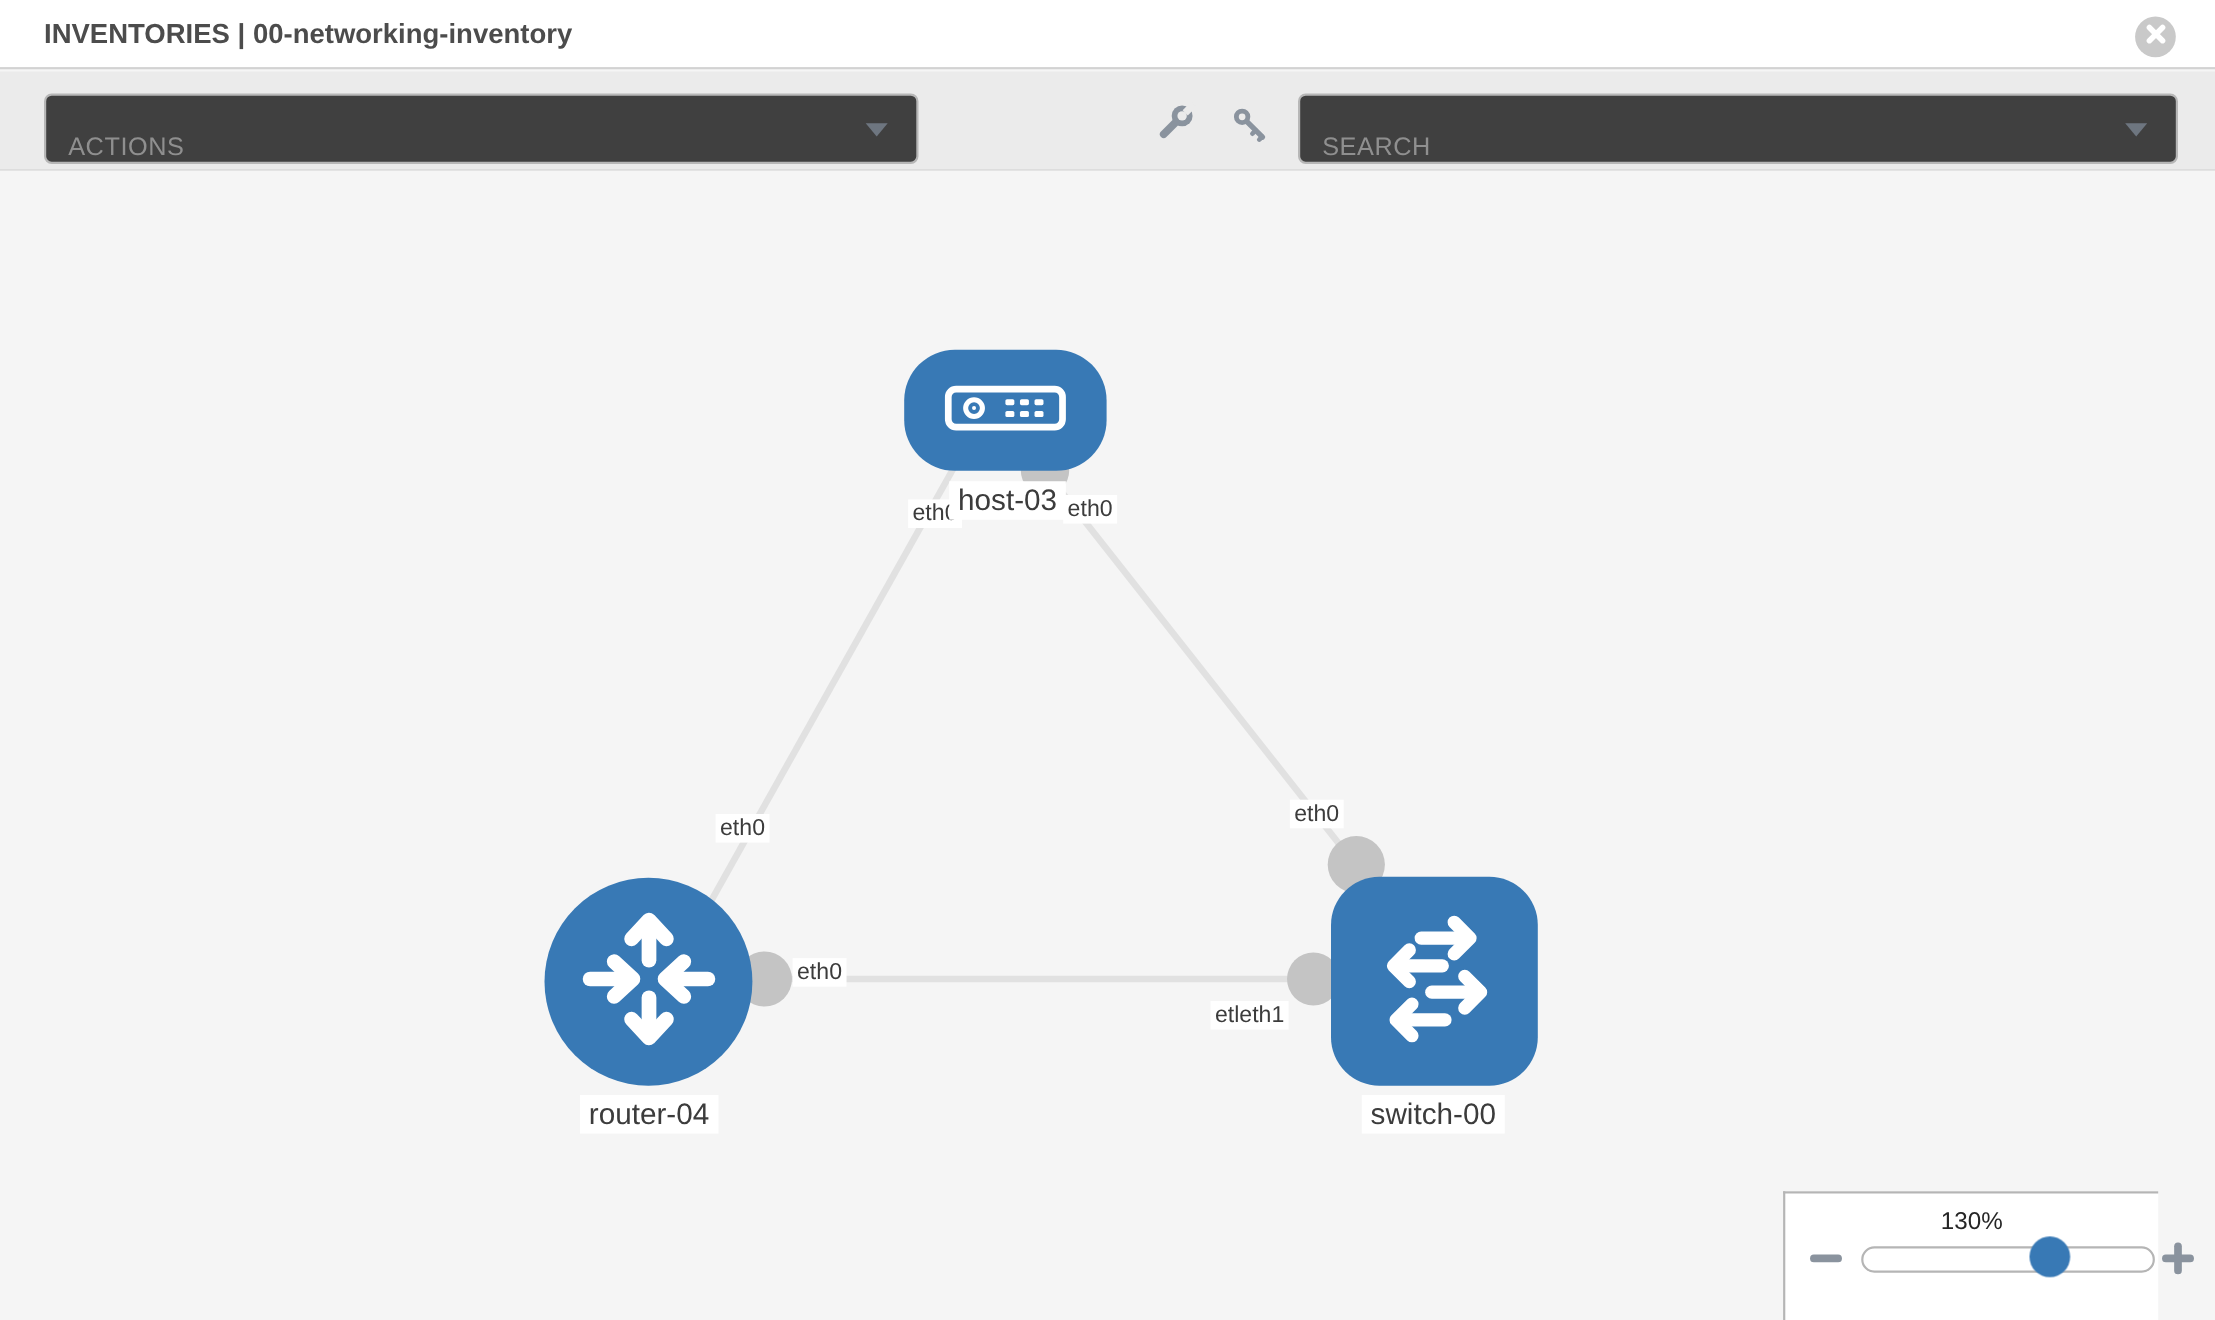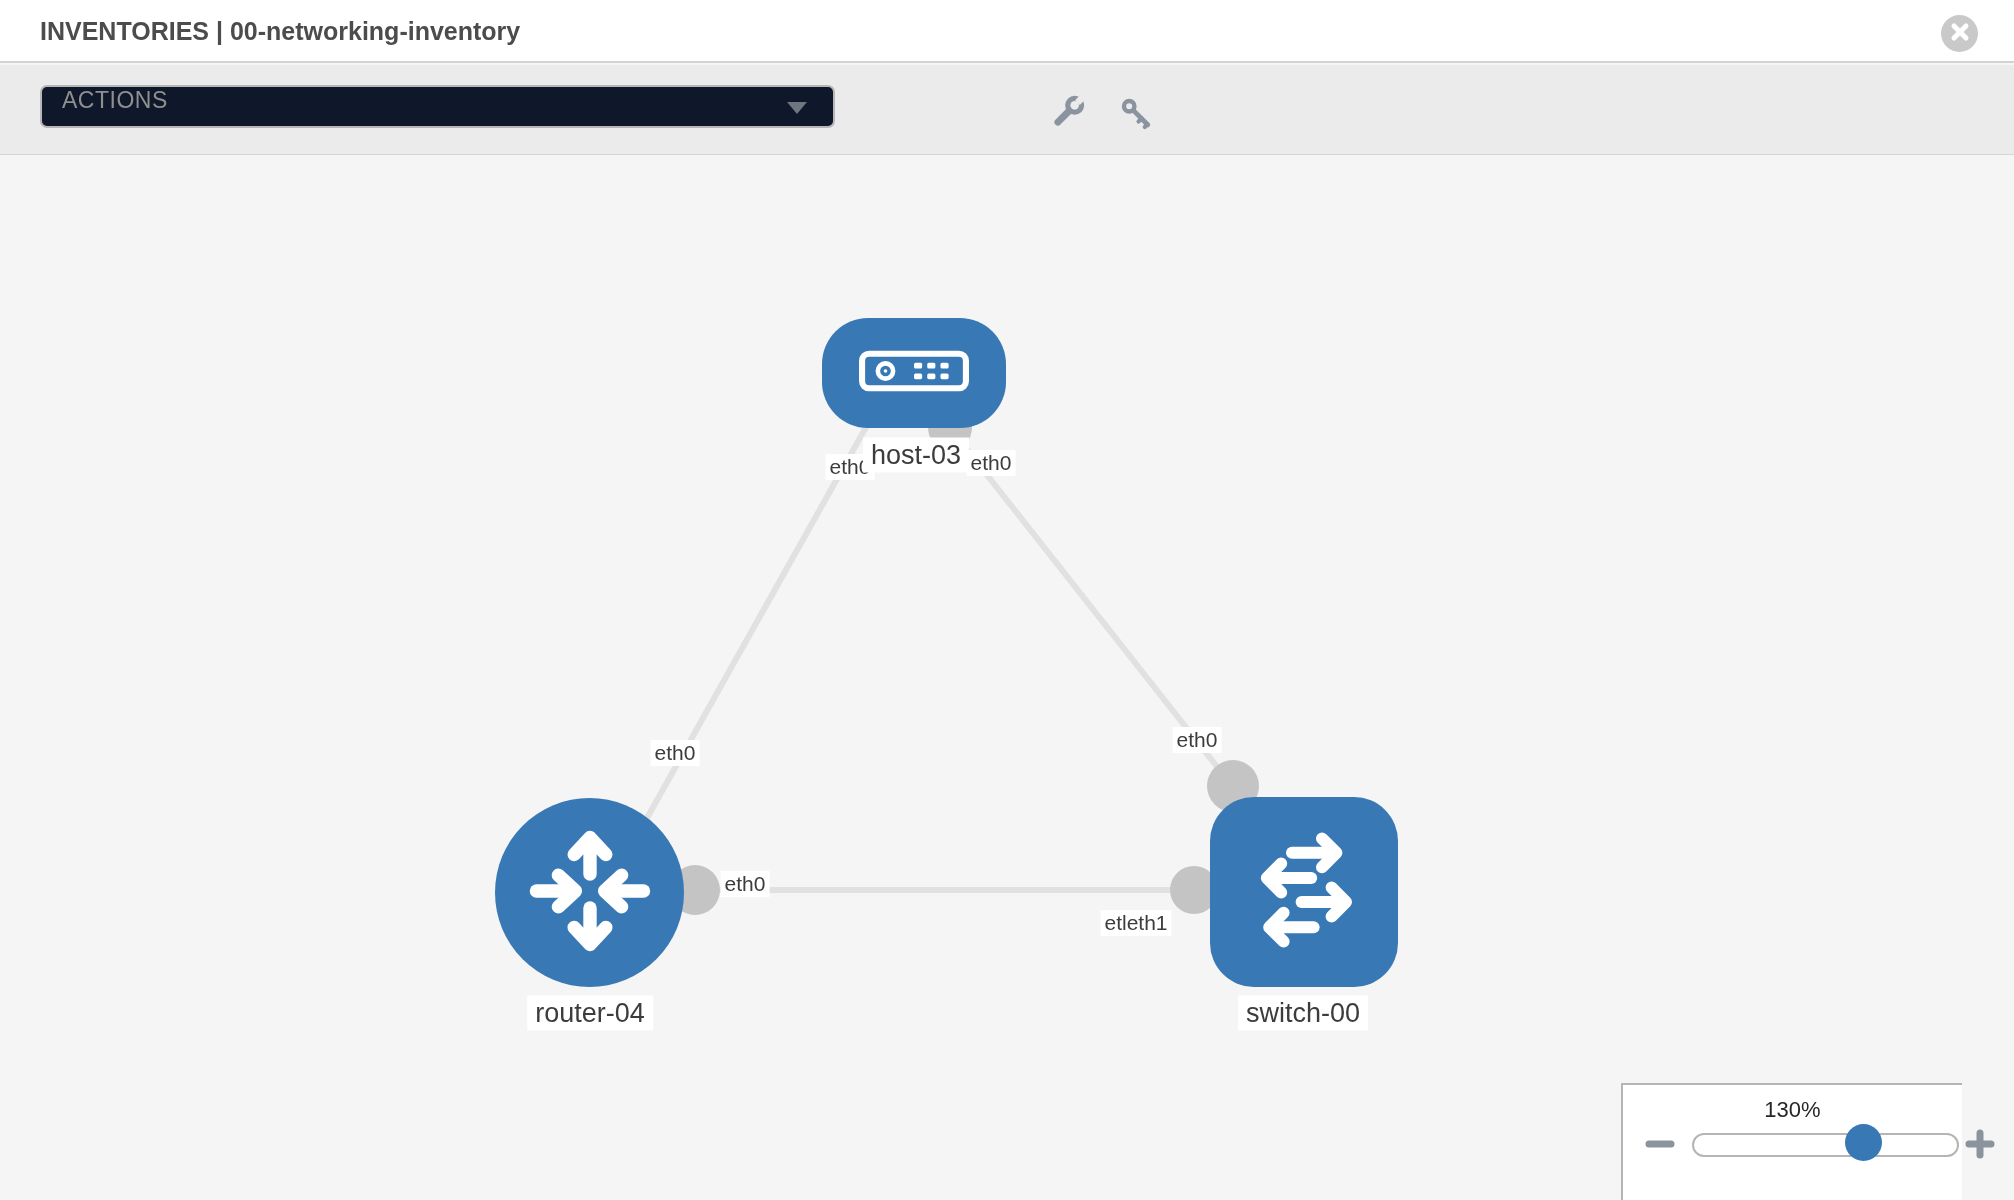--- a/index.html
+++ b/index.html
@@ -10,22 +10,22 @@
   
   .header { position:absolute; left:0; top:0; width:2014px; height:63px; background:#ffffff;
             border-bottom:2px solid #d2d2d2; z-index:30; }
   .page-title { position:absolute; left:40px; top:17px; font-size:25px; font-weight:700; color:#4c4c4c; }
   .close-btn { position:absolute; right:36px; top:15px; width:37px; height:37px; border-radius:50%;
                background:#c9c9c9; cursor:pointer; display:flex; align-items:center; justify-content:center; }
 
   
   .toolbar { position:absolute; left:0; top:65px; width:2014px; height:90px; background:#ebebeb;
              border-bottom:1px solid #d5d5d5; z-index:29; }
-  .select-box { position:absolute; top:20px; height:43px; background:#0f172a; border:2px solid #b7b7b7;
-                border-radius:7px; display:flex; align-items:flex-start; cursor:pointer; }
+  .select-box { position:absolute; top:20px; height:64px; background:#404040; border:2px solid #b7b7b7;
+                border-radius:7px; display:flex; align-items:flex-end; cursor:pointer; }
   .select-box .sel-label { margin-left:20px; font-size:23px; color:#8f8f8f; letter-spacing:0.5px; }
   .caret { position:absolute; right:26px; top:50%; margin-top:-5px; width:0; height:0;
            border-left:10px solid transparent; border-right:10px solid transparent; border-top:12px solid #6e7680; }
   .actions-box { left:40px; width:795px; }
   .search-box { left:1180px; width:800px; }
   .tool-icon { position:absolute; top:28px; cursor:pointer; }
 
   
   .canvas { position:absolute; left:0; top:156px; width:2014px; height:1044px; background:#f5f5f5; }
   svg.links { position:absolute; left:0; top:156px; width:2014px; height:1044px; }
@@ -90,20 +90,24 @@
       <svg width="34" height="34" viewBox="0 0 24 24">
         <g stroke="#8a939e" fill="none" stroke-linecap="round">
           <circle cx="7.2" cy="7.2" r="3.7" stroke-width="3.1"></circle>
           <line x1="10.3" y1="10.3" x2="20.3" y2="20.3" stroke-width="3.4"></line>
           <line x1="15.9" y1="15.9" x2="13.8" y2="18.0" stroke-width="3"></line>
           <line x1="20.0" y1="20.0" x2="18.2" y2="21.8" stroke-width="3"></line>
         </g>
       </svg>
     </span>
 
+    <div class="select-box search-box">
+      <span class="sel-label">SEARCH</span>
+      <span class="caret"></span>
+    </div>
   </div>
 
   <div class="canvas"></div>
 
   <svg class="links" viewBox="0 156 2014 1044">
     <g stroke="#e1e1e1" stroke-width="6">
       <line x1="870" y1="420" x2="647" y2="818"></line>
       <line x1="950" y1="428" x2="1233" y2="787"></line>
       <line x1="683" y1="890" x2="1213" y2="890"></line>
     </g>

